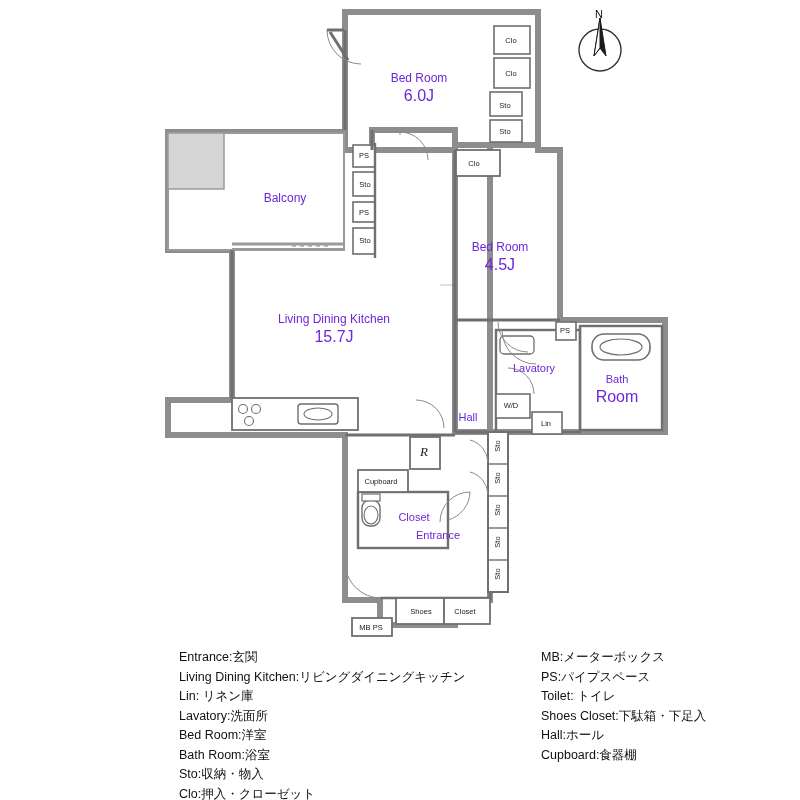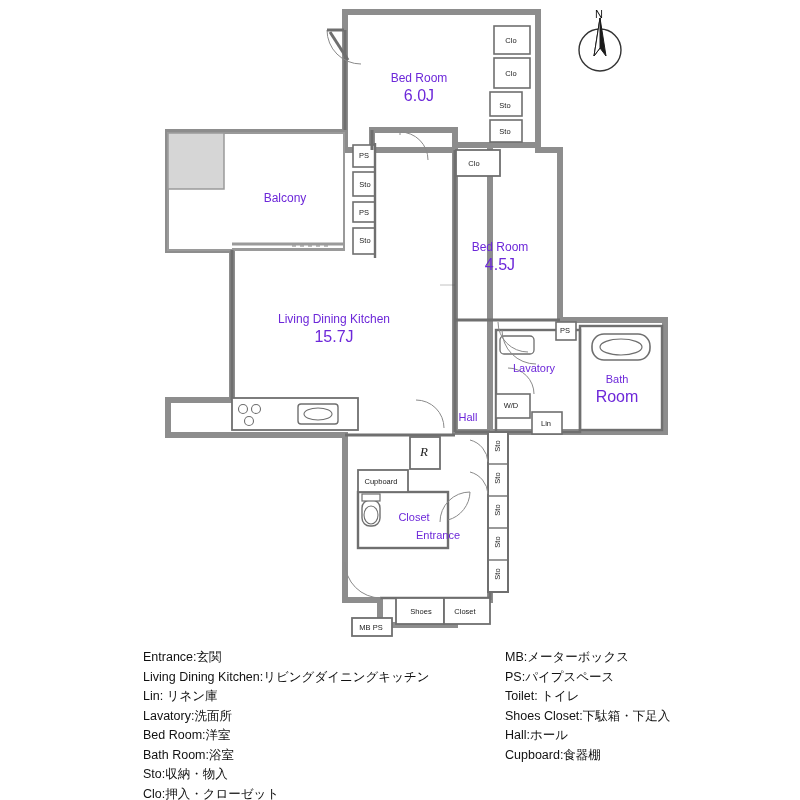--- a/index.html
+++ b/index.html
@@ -54,21 +54,21 @@
   }
   .legend-col {
     position: absolute;
     top: 8px;
     font-size: 12.5px;
     line-height: 19.5px;
     color: #111;
   }
   .legend-col.left { left: 143px; }
   .legend-col.right { left: 505px; }
-  .legend-item { white-space: nowrap; }
+  .legend-item { white-space: nowrap; margin-left: 36px; }
   .compass {
     position: absolute;
     left: 568px;
     top: 8px;
     width: 64px;
     height: 68px;
   }
   .compass .n {
     position: absolute;
     left: 27px;

